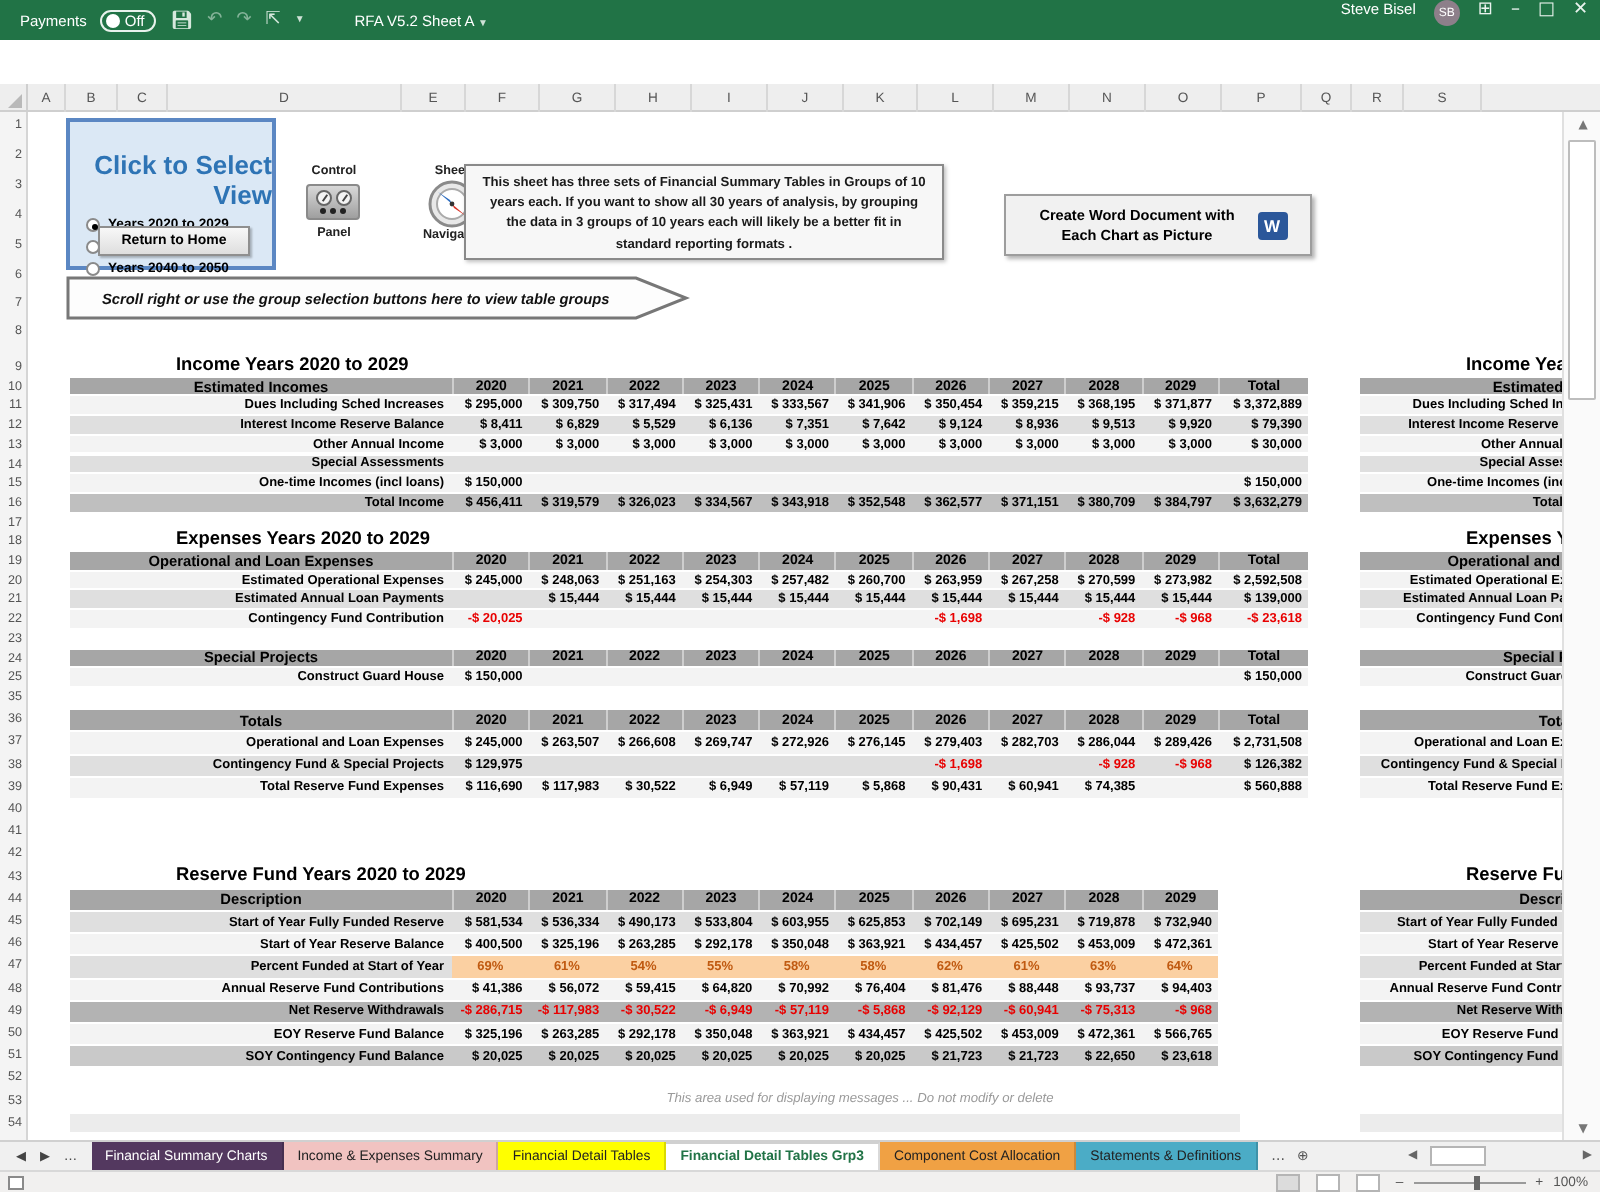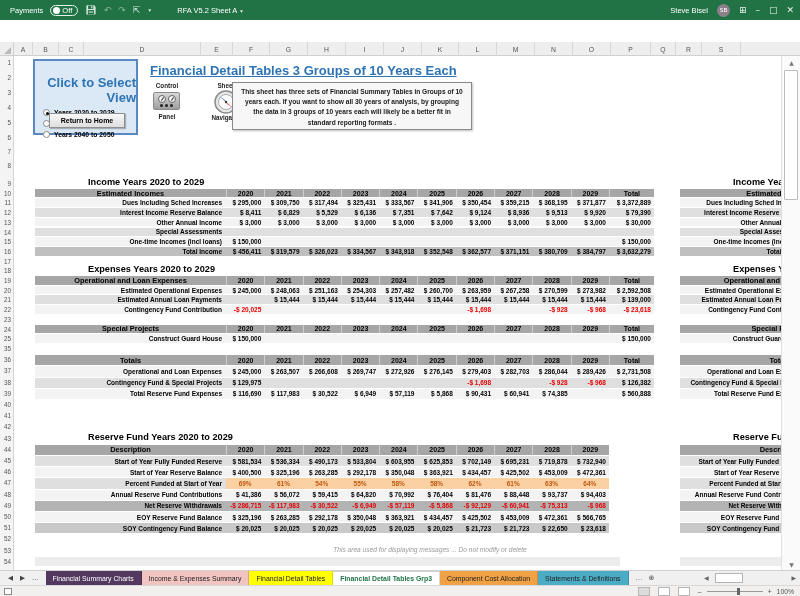--- a/index.html
+++ b/index.html
@@ -10,21 +10,21 @@
   
   .titlebar { position:absolute; left:0; top:0; width:800px; height:20px; background:#217346; display:flex; align-items:center; color:#fff; font-size:7.5px; }
   .tb-left { display:flex; align-items:center; gap:7px; padding-left:10px; }
   .autosave-pill { display:flex; align-items:center; gap:2px; border:1px solid #e8f2ec; border-radius:7px; padding:1px 5px 1px 2px; height:11px; }
   .autosave-knob { width:7px; height:7px; border-radius:50%; background:#fff; }
   .qat-icon { color:#d6e8dd; font-size:9px; font-family:"DejaVu Sans", sans-serif; }
   .dim { opacity:.55; }
   .caret { font-size:5px; color:#cfe2d7; }
   .doc-name { margin-left:18px; white-space:nowrap; }
   .searchbox { position:absolute; left:300px; top:3px; width:212px; height:14px; background:#bdd4c6; border-radius:3px; display:flex; align-items:center; gap:5px; padding-left:8px; color:#1d3b2a; font-size:7.5px; }
-  .tb-right { position:absolute; right:6px; top:0; height:20px; display:flex; align-items:center; gap:9px; }
+  .tb-right { position:absolute; right:6px; top:0; height:20px; display:flex; align-items:flex-start; gap:9px; }
   .avatar { width:13px; height:13px; border-radius:50%; background:#8d7f8a; color:#fff; font-size:6px; display:flex; align-items:center; justify-content:center; }
   .winbtn { font-size:9px; color:#eaf3ee; font-family:"DejaVu Sans", sans-serif; }
 
   
   .ribbon { position:absolute; left:0; top:20px; width:800px; height:22px; background:#fff; border-bottom:1px solid #d8d8d8; display:flex; align-items:center; font-size:7.8px; color:#333; }
   .ribbon-tabs { display:flex; gap:0; padding-left:8px; }
   .ribbon-right { position:absolute; right:8px; display:flex; gap:6px; align-items:center; }
   .pill-btn { display:flex; align-items:center; gap:4px; color:#217346; font-weight:bold; font-size:7.5px; border:1px solid #e2e2e2; background:#fff; padding:2px 8px; border-radius:2px; }
 
   
@@ -180,21 +180,20 @@
               <span>Years 2030 to 2039</span>
             </div>
             <div class="radio-row">
               <span class="radio"></span>
               <span>Years 2040 to 2050</span>
             </div>
           </div>
         <div class="home-btn">Return to Home</div>
       </div>
 
-      <div class="page-title">Financial Detail Tables 3 Groups of 10 Years Each</div>
 
       <div class="mini-label" style="left:148px; top:26px; width:38px;">Control</div>
       <div class="cpanel">
         <div class="gauges">
             <div class="gauge"></div>
             <div class="gauge"></div>
           </div>
         <div class="knobs">
             <div class="knob"></div>
             <div class="knob"></div>
@@ -208,21 +207,31 @@
         <circle cx="12" cy="12" r="11" fill="#e8e8e8" stroke="#8a8a8a" stroke-width="1.5"></circle>
         <circle cx="12" cy="12" r="7.5" fill="#fff" stroke="#aaa" stroke-width="1"></circle>
         <polygon points="12,12 5,6 11,10" fill="#2a6bc0"></polygon>
         <polygon points="12,12 19,18 13,14" fill="#d93025"></polygon>
         <circle cx="12" cy="12" r="1.2" fill="#333"></circle>
       </svg>
       <div class="mini-label" style="left:202px; top:58px; width:48px;">Navigator</div>
 
       <div class="info-box">This sheet has three sets of Financial Summary Tables in Groups of 10 years each.  If you want to show all 30 years of analysis, by grouping the data in 3 groups of 10 years each will likely be a better fit in standard reporting formats .</div>
 
-
+      <div class="word-btn">
+        <span>Create Word Document with Each Chart as Picture</span>
+        <div class="word-icon">W</div>
+      </div>
+
+      <div class="banner">
+        <svg width="312" height="22" viewBox="0 0 312 22">
+          <polygon points="1,1 285,1 310,11 285,21 1,21" fill="#fdfdfd" stroke="#777" stroke-width="1.5"></polygon>
+        </svg>
+        <div class="banner-text">Scroll right or use the group selection buttons here to view table groups</div>
+      </div>
 
       <div id="tables">
           <div class="t-title" style="left: 88px; top: 121px;">Income Years 2020 to 2029</div>
           <div class="t-row hdr" style="left: 35px; top: 132.7px; width: 619px; height: 9.7px;">
             <span class="t-cell t-headlabel" style="width: 191px;">Estimated Incomes</span>
             <span class="t-cell t-yearhead" style="width: 38.3px;">2020</span>
             <span class="t-cell t-yearhead" style="width: 38.3px;">2021</span>
             <span class="t-cell t-yearhead" style="width: 38.3px;">2022</span>
             <span class="t-cell t-yearhead" style="width: 38.3px;">2023</span>
             <span class="t-cell t-yearhead" style="width: 38.3px;">2024</span>

